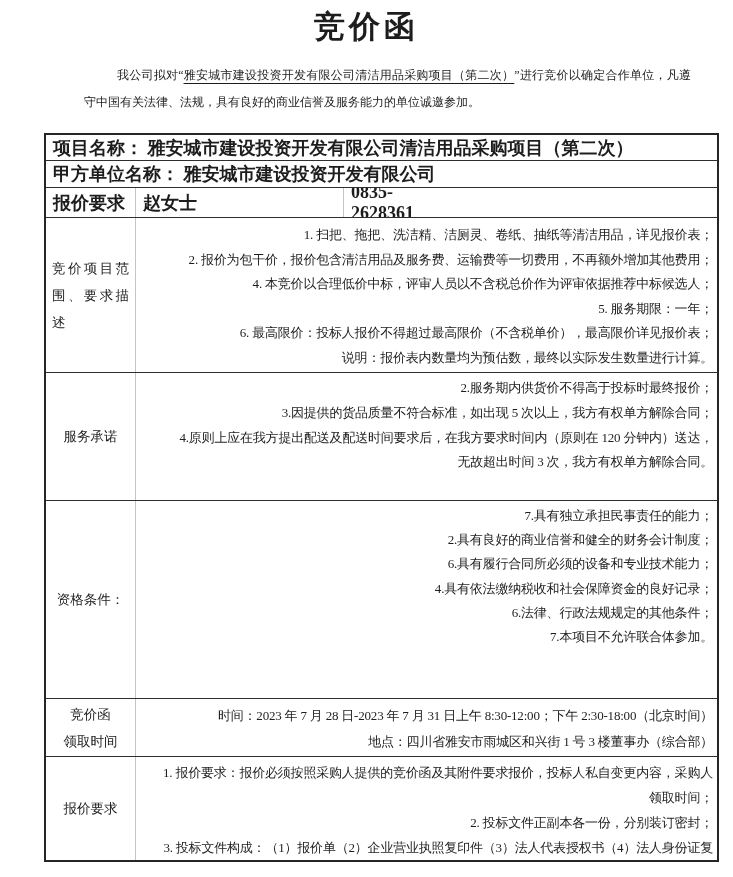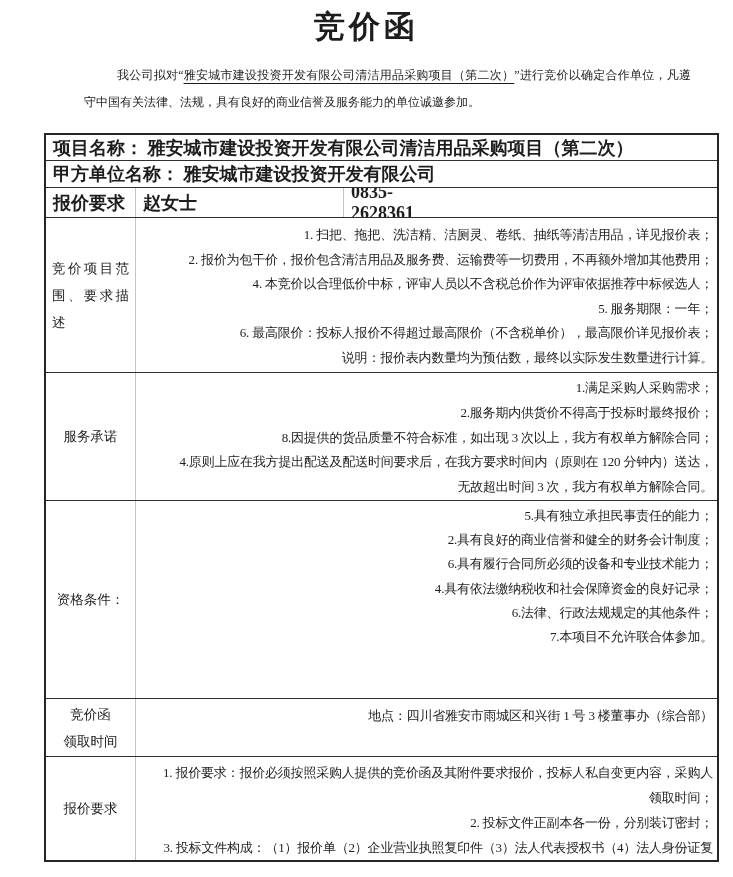--- a/index.html
+++ b/index.html
@@ -86,48 +86,48 @@
       <div class="line">6. 最高限价：投标人报价不得超过最高限价（不含税单价），最高限价详见报价表；</div>
       <div class="line">说明：报价表内数量均为预估数，最终以实际发生数量进行计算。</div>
     </div>
   </div>
 
   <div class="tr r5">
     <div class="cell label">
       <span>服务承诺</span>
     </div>
     <div class="cell content">
-      <div class="line">1.满足采购人采购需求；</div>
       <div class="line">2.服务期内供货价不得高于投标时最终报价；</div>
-      <div class="line">8.因提供的货品质量不符合标准，如出现 3 次以上，我方有权单方解除合同；</div>
+      <div class="line">3.因提供的货品质量不符合标准，如出现 5 次以上，我方有权单方解除合同；</div>
       <div class="line">4.原则上应在我方提出配送及配送时间要求后，在我方要求时间内（原则在 120 分钟内）送达，</div>
       <div class="line">无故超出时间 3 次，我方有权单方解除合同。</div>
     </div>
   </div>
 
   <div class="tr r6">
     <div class="cell label">
       <span>资格条件：</span>
     </div>
     <div class="cell content">
-      <div class="line">5.具有独立承担民事责任的能力；</div>
+      <div class="line">7.具有独立承担民事责任的能力；</div>
       <div class="line">2.具有良好的商业信誉和健全的财务会计制度；</div>
       <div class="line">6.具有履行合同所必须的设备和专业技术能力；</div>
       <div class="line">4.具有依法缴纳税收和社会保障资金的良好记录；</div>
       <div class="line">6.法律、行政法规规定的其他条件；</div>
       <div class="line">7.本项目不允许联合体参加。</div>
     </div>
   </div>
 
   <div class="tr r7">
     <div class="cell label">
       <div>竞价函</div>
       <div>领取时间</div>
     </div>
     <div class="cell content">
+      <div class="line">时间：2023 年 7 月 28 日-2023 年 7 月 31 日上午 8:30-12:00；下午 2:30-18:00（北京时间）</div>
       <div class="line">地点：四川省雅安市雨城区和兴街 1 号 3 楼董事办（综合部）</div>
     </div>
   </div>
 
   <div class="tr r8">
     <div class="cell label">
       <span>报价要求</span>
     </div>
     <div class="cell content">
       <div class="line">1. 报价要求：报价必须按照采购人提供的竞价函及其附件要求报价，投标人私自变更内容，采购人</div>

